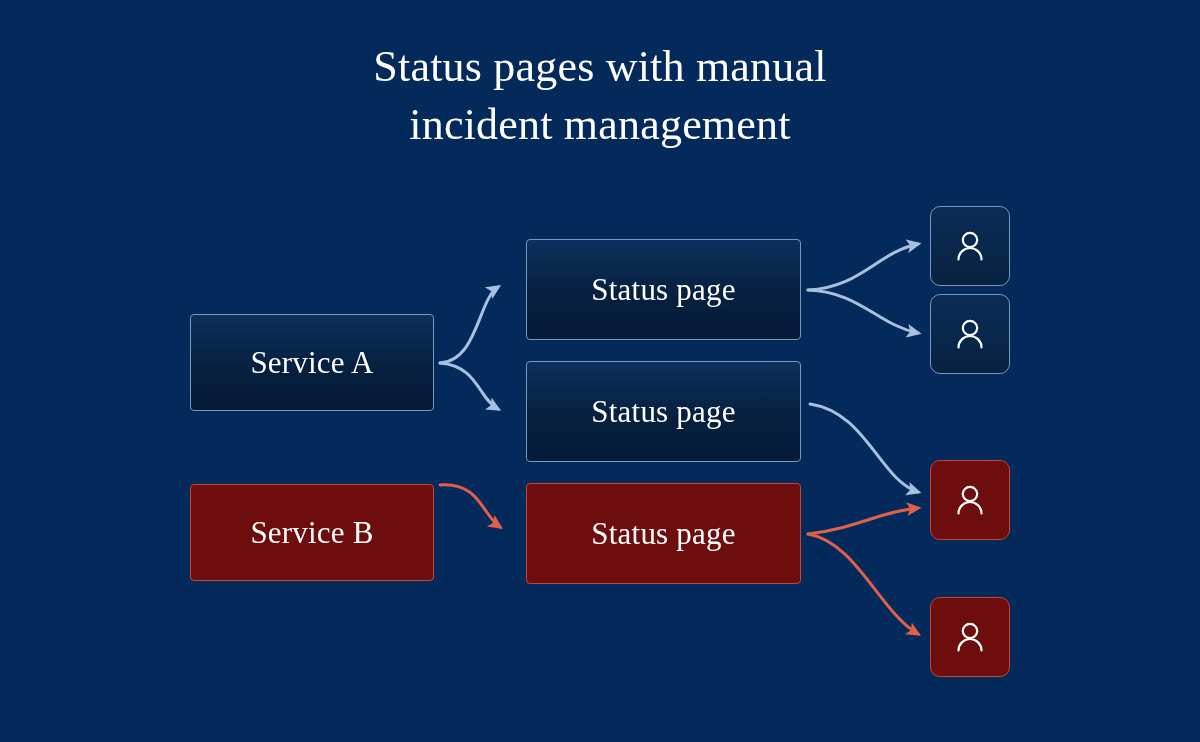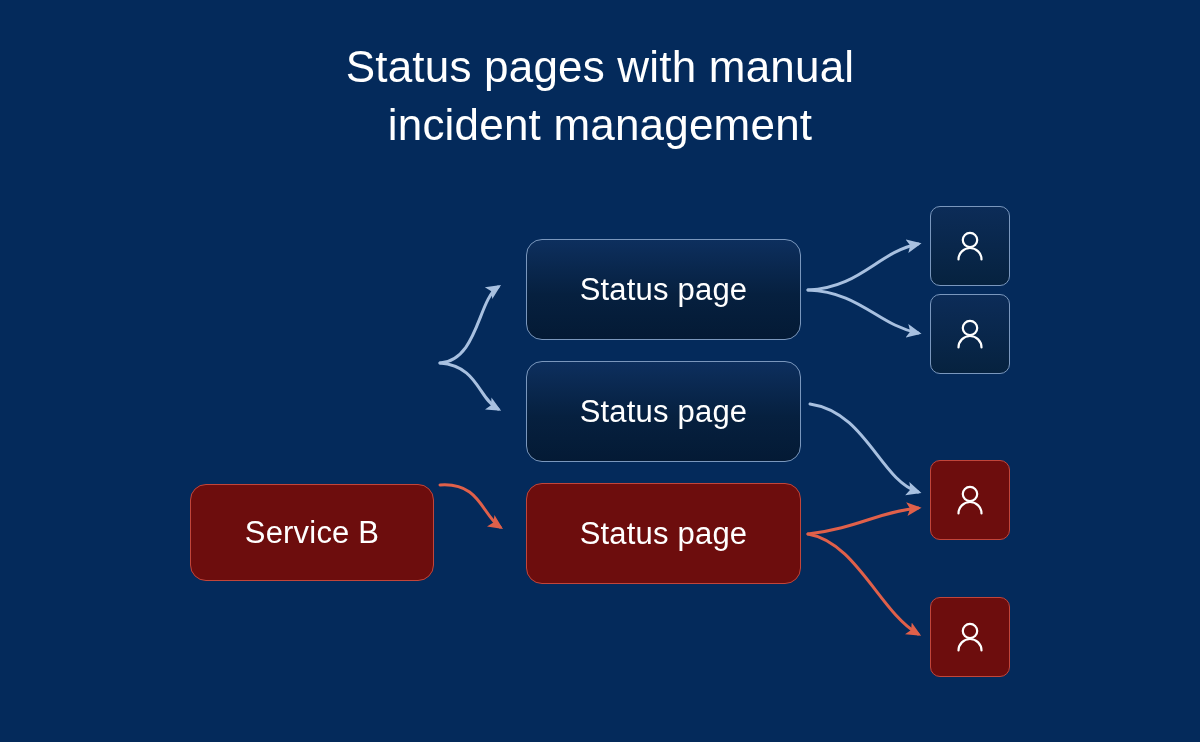--- a/index.html
+++ b/index.html
@@ -6,21 +6,21 @@
     margin: 0;
     padding: 0;
     background: #042a5b;
   }
   #canvas {
     position: relative;
     width: 1200px;
     height: 742px;
     background: #042a5b;
     overflow: hidden;
-    font-family: Liberation Sans, sans-serif;
+    font-family: Liberation Serif, serif;
   }
 
   
   #diagram-title {
     position: absolute;
     left: 0;
     top: 38px;
     width: 1200px;
     text-align: center;
     color: #ffffff;
@@ -31,21 +31,21 @@
     white-space: pre-line;
   }
 
   
   .node {
     position: absolute;
     box-sizing: border-box;
     display: flex;
     align-items: center;
     justify-content: center;
-    border-radius: 16px;
+    border-radius: 4px;
     color: #ffffff;
     font-size: 31px;
     font-weight: 400;
     letter-spacing: 0.2px;
   }
   .node.blue {
     background: linear-gradient(180deg, #0d2f5e 0%, #06203f 55%, #041a35 100%);
     border: 1px solid #7a97bd;
   }
   .node.red {
@@ -134,20 +134,23 @@
 
     <path class="arrow-path arrow-blue" marker-end="url(#head-blue)" d="M 808 290 C 860 292 878 325 918 333"></path>
 
     <path class="arrow-path arrow-blue" marker-end="url(#head-blue)" d="M 810 404 C 866 412 880 480 918 492"></path>
 
     <path class="arrow-path arrow-red" marker-end="url(#head-red)" d="M 808 534 C 858 528 878 512 918 508"></path>
 
     <path class="arrow-path arrow-red" marker-end="url(#head-red)" d="M 808 534 C 856 542 880 612 918 634"></path>
   </svg>
 
+  <div class="node blue" id="node-service-a">
+    <span>Service A</span>
+  </div>
 
   <div class="node red" id="node-service-b">
     <span>Service B</span>
   </div>
 
   <div class="node blue" id="node-status-page-1">
     <span>Status page</span>
   </div>
 
   <div class="node blue" id="node-status-page-2">

